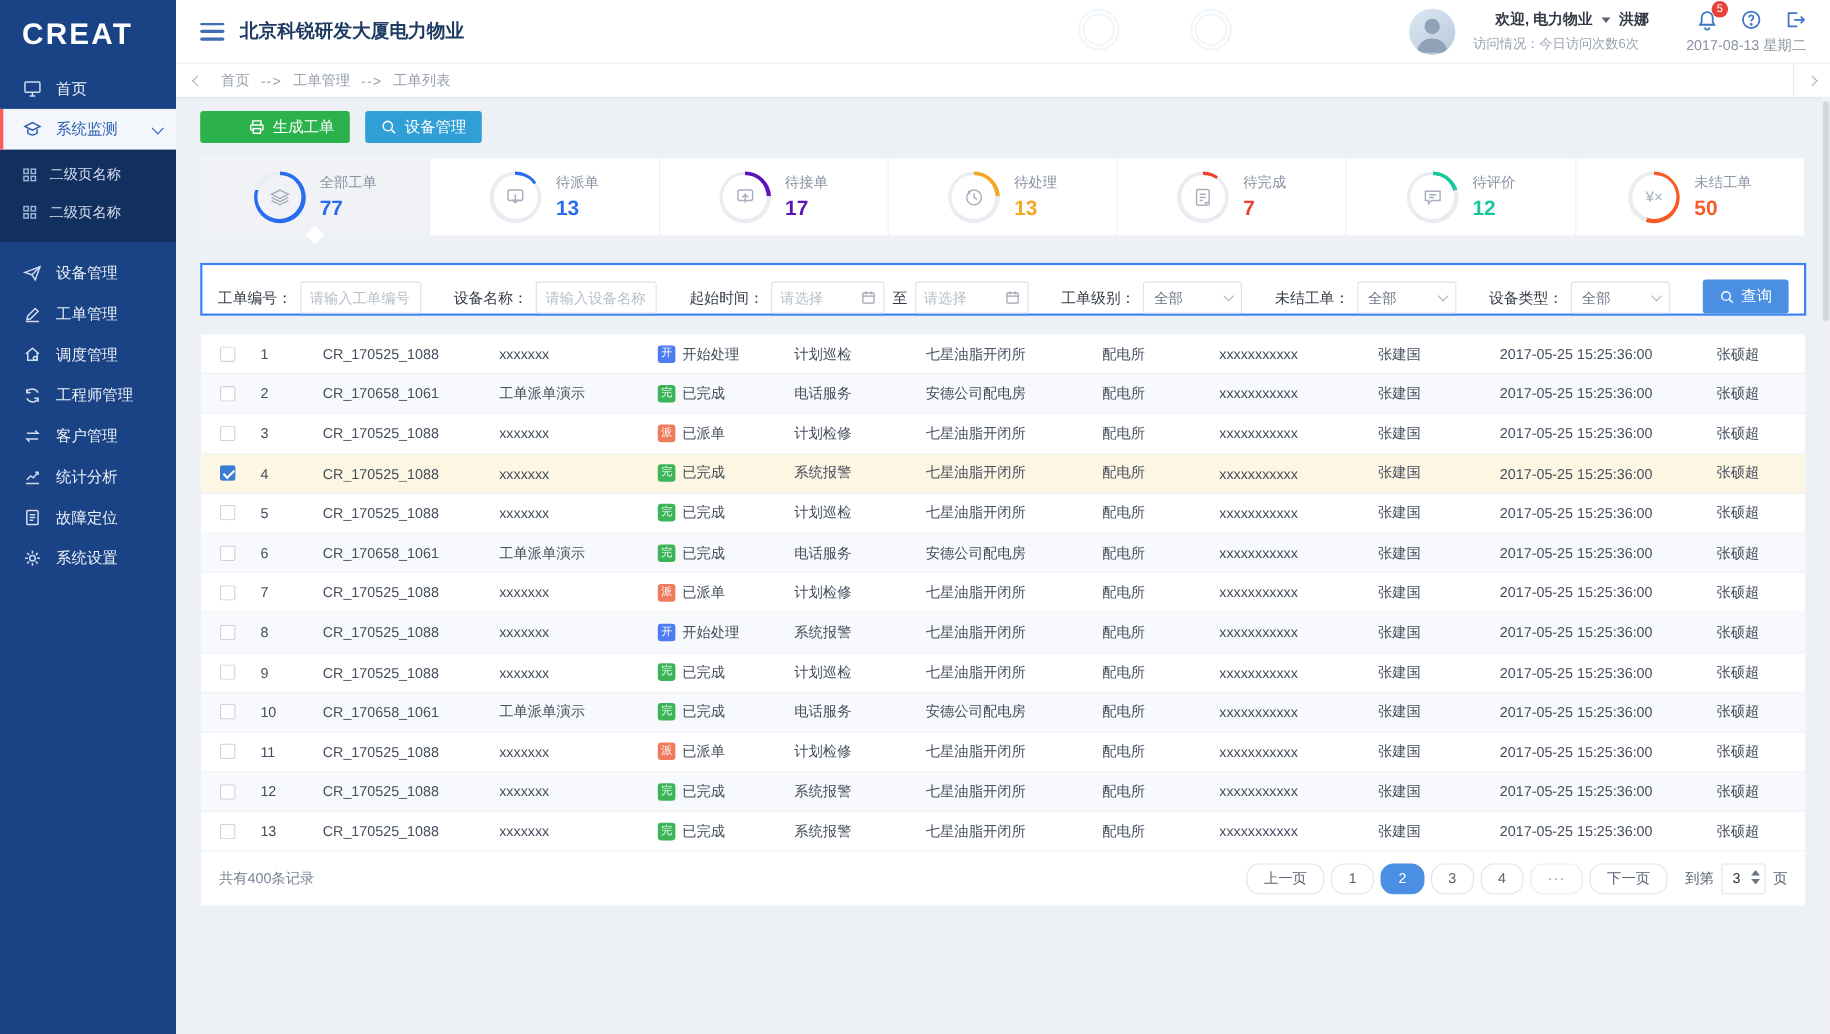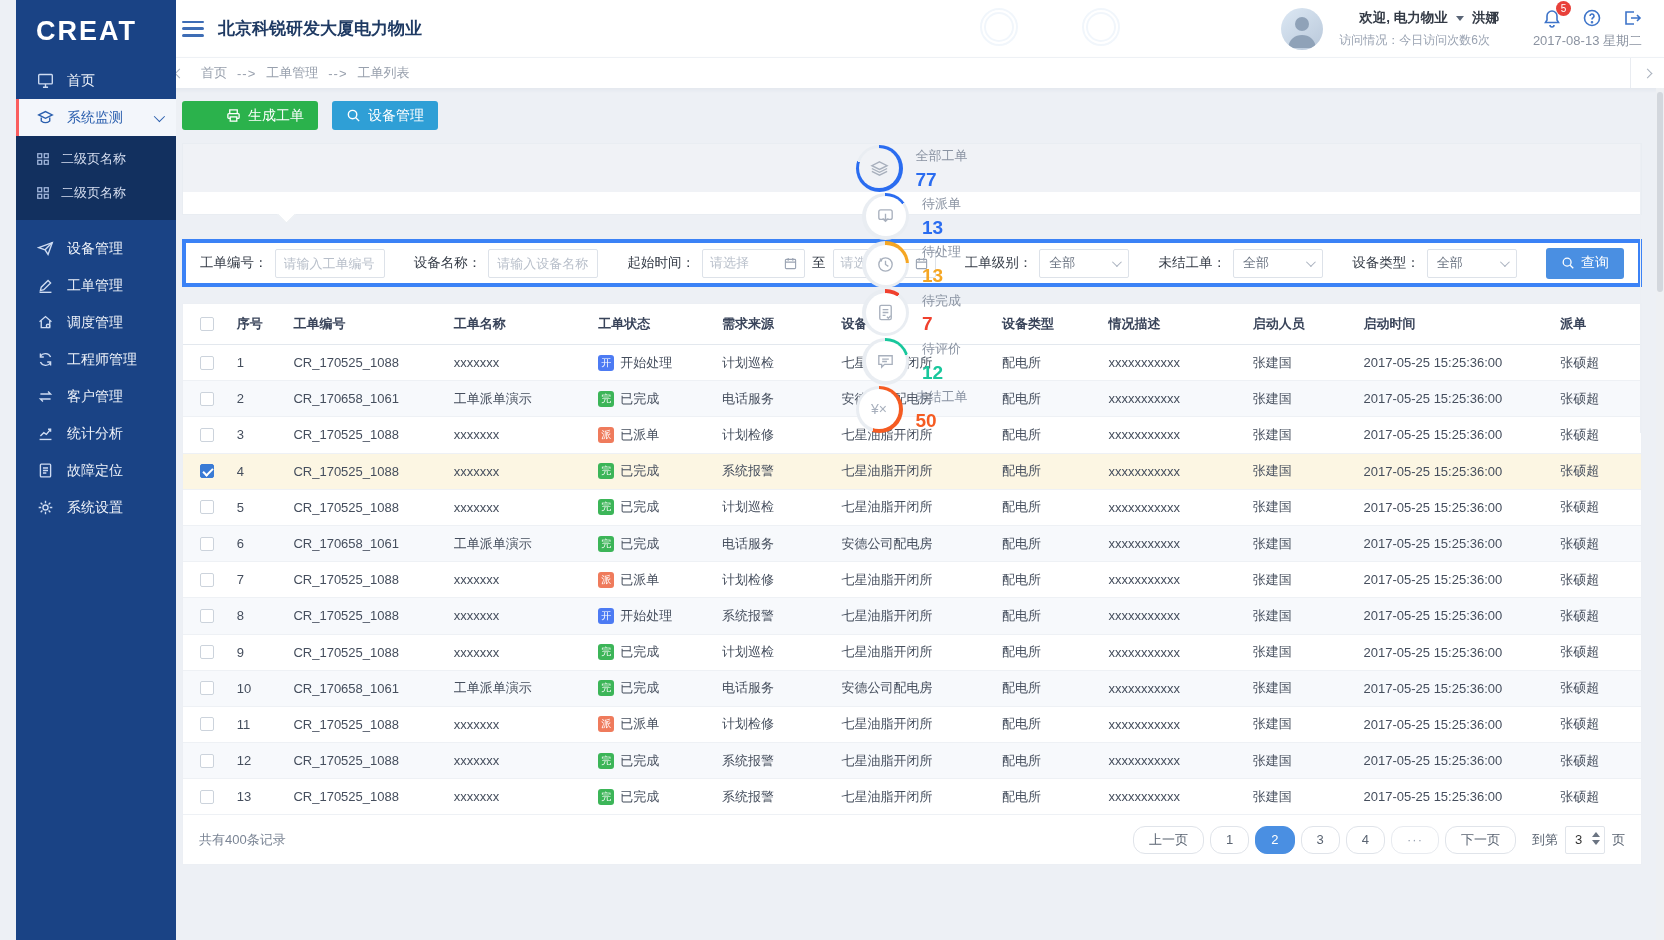--- a/index.html
+++ b/index.html
@@ -1,20 +1,20 @@
 <!DOCTYPE html>
 <html><head>
 <meta charset="utf-8">
 <style>
   * { margin:0; padding:0; box-sizing:border-box; }
   html,body { width:1664px; height:940px; overflow:hidden;
     font-family:"Liberation Sans","DejaVu Sans",sans-serif; background:#edf0f5; color:#444d5c; }
 
   
-  .sidebar { position:fixed; left:16px; top:0; width:160px; height:940px; background:#1a4385; z-index:30; }
+  .sidebar { position:fixed; left:0; top:0; width:160px; height:940px; background:#1a4385; z-index:30; }
   .logo { height:62px; display:flex; align-items:center; padding-left:20px;
     color:#ffffff; font-size:27px; font-weight:bold; letter-spacing:2px; }
   .nav-item { height:37px; display:flex; align-items:center; padding-left:21px;
     color:#eef2f9; font-size:14px; cursor:pointer; position:relative; }
   .nav-item .nicon { width:17px; height:17px; margin-right:13px; flex:none; color:#cfdcf2; }
   .nav-item .nicon svg { width:100%; height:100%; display:block; }
   .nav-item.active { background:#f3f6fb; color:#2b5fae; }
   .nav-item.active::before { content:""; position:absolute; left:0; top:0; bottom:0; width:3px; background:#fa5d5d; }
   .nav-item.active .nicon { color:#2b5fae; }
   .chev-down { margin-left:auto; margin-right:14px; width:8px; height:8px;
@@ -64,38 +64,38 @@
   
   .content { padding:13px 22px 0; }
   .btn-row { display:flex; gap:14px; }
   .btn { height:29px; border:none; border-radius:3px; color:#fff; font-size:14px; padding:0 14px;
     display:flex; align-items:center; gap:7px; cursor:pointer; font-family:inherit; }
   .btn svg { width:15px; height:15px; }
   .btn-green { background:#2bb24c;padding-left:44px; }
   .btn-blue { background:#2f9fd6; }
 
   
-  .cards { margin-top:13px; background:#ffffff; border:1px solid #e9edf2; display:flex; height:72px; position:relative;flex-direction:column; }
+  .cards { margin-top:13px; background:#ffffff; border:1px solid #e9edf2; display:flex; height:72px; position:relative; }
   .card { flex:1; display:flex; align-items:center; justify-content:center; gap:13px; border-right:1px solid #eceff4; cursor:pointer; }
   .card:last-child { border-right:none; }
   .card.active { background:#f0f2f6; }
   .card-notch { position:absolute; left:calc(100%/14 - 7px); bottom:-7px; width:13px; height:13px; background:#ffffff;
     transform:rotate(45deg); border-right:1px solid #e9edf2; border-bottom:1px solid #e9edf2; z-index:5; }
   .ring { width:47px; height:47px; border-radius:50%; display:flex; align-items:center; justify-content:center; flex:none; }
   .ring-inner { width:40px; height:40px; border-radius:50%; background:#ffffff; display:flex; align-items:center; justify-content:center; color:#a8b0bd; }
   .card.active .ring-inner { background:#f0f2f6; }
   .ring-inner svg { width:21px; height:21px; }
   .yen-glyph { font-size:14px; color:#a8b0bd; letter-spacing:0; }
   .card-text { line-height:1.35; }
   .card-label { font-size:13px; color:#8a93a2; }
   .card-value { font-size:19px; font-weight:bold; margin-top:1px; }
 
   
-  .filterbar { margin-top:24px; background:#ffffff; border:4px solid #3b82f6; height:48px;
-    display:flex; align-items:center; padding:0 14px; justify-content:space-between; }
+  .filterbar { margin-top:24px; background:#ffffff; border:2px solid #3b82f6; height:48px;
+    display:flex; align-items:flex-end; padding:0 14px; justify-content:space-between; }
   .fgroup { display:flex; align-items:center; gap:7px; font-size:13.5px; color:#333a45; }
   .f-input { height:29px; border:1px solid #dde2e9; border-radius:2px; padding:0 8px; font-size:13px;
     color:#555; width:110px; font-family:inherit; background:#fff; }
   .f-input::placeholder { color:#b8bfca; }
   .f-date { width:103px; height:29px; border:1px solid #dde2e9; border-radius:2px; display:flex; align-items:center;
     padding:0 7px; color:#b8bfca; font-size:13px; cursor:pointer; background:#fff; }
   .f-date .cal { margin-left:auto; width:13px; height:13px; color:#9aa3b2; }
   .f-date .cal svg { width:100%; height:100%; display:block; }
   .f-select { width:90px; height:29px; border:1px solid #dde2e9; border-radius:2px; display:flex; align-items:center;
     padding:0 9px; color:#6b7482; font-size:13px; cursor:pointer; background:#fff; }
@@ -393,20 +393,32 @@
           <svg viewBox="0 0 22 22" fill="none" stroke="currentColor" stroke-width="1.4">
                 <rect x="4" y="4" width="14" height="10" rx="2"></rect>
                 <path d="M11 8v8M8 13l3 3 3-3"></path>
               </svg>
         </span>
           </span>
         <span class="card-text"><span class="card-label">待派单</span>
         <div class="card-value" style="color: rgb(42, 108, 240);">13</div></span>
       </div>
       <div class="card">
+        <span class="ring" style="background: conic-gradient(rgb(93, 19, 184) 24%, rgb(233, 237, 242) 0deg);">
+            <span class="ring-inner">
+          <svg viewBox="0 0 22 22" fill="none" stroke="currentColor" stroke-width="1.4">
+                <rect x="4" y="4" width="14" height="10" rx="2"></rect>
+                <path d="M11 16V8M8 11l3-3 3 3"></path>
+              </svg>
+        </span>
+          </span>
+        <span class="card-text"><span class="card-label">待接单</span>
+        <div class="card-value" style="color: rgb(93, 19, 184);">17</div></span>
+      </div>
+      <div class="card">
         <span class="ring" style="background: conic-gradient(rgb(245, 166, 35) 24%, rgb(233, 237, 242) 0deg);">
             <span class="ring-inner">
           <svg viewBox="0 0 22 22" fill="none" stroke="currentColor" stroke-width="1.4">
                 <circle cx="11" cy="11" r="7"></circle>
                 <path d="M11 7v4l3 2"></path>
                 <path d="M5 5l2 1-1 2"></path>
               </svg>
         </span>
           </span>
         <span class="card-text"><span class="card-label">待处理</span>
@@ -504,36 +516,20 @@
       <button class="btn-query">
         <svg viewBox="0 0 16 16" fill="none" stroke="#fff" stroke-width="1.5">
             <circle cx="7" cy="7" r="4.5"></circle>
             <path d="M10.5 10.5L14 14"></path>
           </svg>
         <span>查询</span>
       </button>
     </div>
 
     <div class="table-panel">
-      <div class="trow head">
-        <span class="tc c-cb">
-            <span class="cb"></span>
-          </span>
-        <span class="tc c-seq">序号</span>
-        <span class="tc c-no">工单编号</span>
-        <span class="tc c-name">工单名称</span>
-        <span class="tc c-status">工单状态</span>
-        <span class="tc c-source">需求来源</span>
-        <span class="tc c-device">设备名称</span>
-        <span class="tc c-type">设备类型</span>
-        <span class="tc c-desc">情况描述</span>
-        <span class="tc c-starter">启动人员</span>
-        <span class="tc c-time">启动时间</span>
-        <span class="tc c-disp">派单</span>
-      </div>
 
       <div>
           <div class="trow">
           <span class="tc c-cb">
               <span class="cb"></span>
             </span>
           <span class="tc c-seq">1</span>
           <span class="tc c-no">CR_170525_1088</span>
           <span class="tc c-name">xxxxxxx</span>
           <span class="tc c-status">

